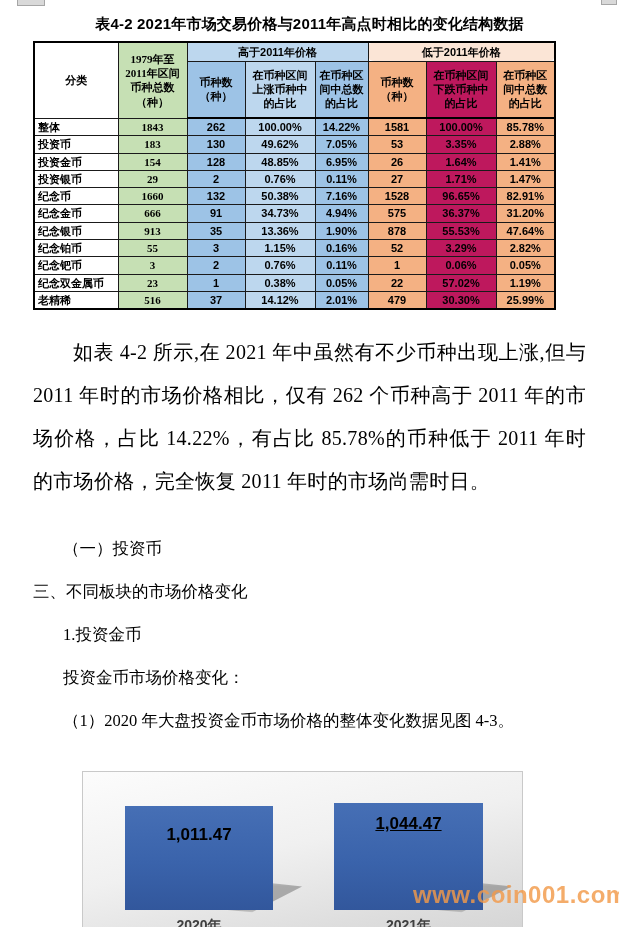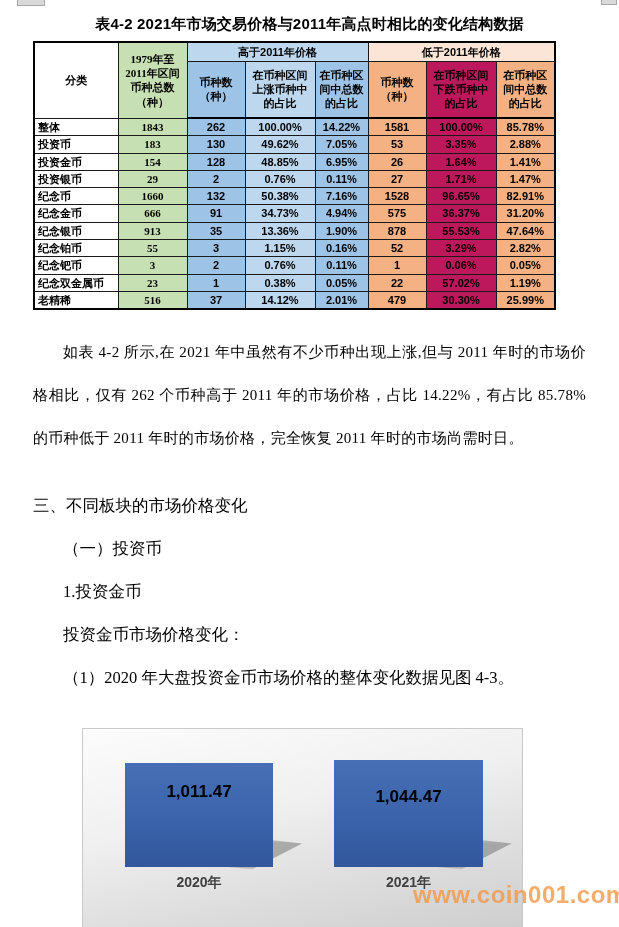--- a/index.html
+++ b/index.html
@@ -42,21 +42,21 @@
   th.h-b-dark, td.c2, td.c4 { background:#9dc3e6; }
   th.h-b-light, td.c3 { background:#bdd7ee; }
   th.h-o-dark, td.c5, td.c7 { background:#f4b183; }
   th.h-o-light, td.c6 { background:#be185d; }
   thead th.tall { height:57px; }
 
   
   .body-text {
     margin:21px 33px 0 33px; width:553px;
     font-family:"Liberation Serif", serif;
-    font-size:15px; line-height:43px; text-align:justify;
+    font-size:20px; line-height:43px; text-align:justify;
     text-indent:2em; letter-spacing:0.3px;
   }
   .sections { margin:24px 33px 0 33px; font-family:"Liberation Serif", serif; font-size:16.5px; }
   .sections .line { line-height:43px; white-space:nowrap; }
   .sections .indent { padding-left:30px; }
 
   
   .chart-box {
     position:relative; margin:29px 0 0 82px; width:441px; height:201px;
     border:1px solid #c9c9c9;
@@ -237,38 +237,38 @@
           <td class="c5">479</td>
           <td class="c6">30.30%</td>
           <td class="c7">25.99%</td>
         </tr>
       </tbody>
   </table>
 
   <p class="body-text">如表 4-2 所示,在 2021 年中虽然有不少币种出现上涨,但与 2011 年时的市场价格相比，仅有 262 个币种高于 2011 年的市场价格，占比 14.22%，有占比 85.78%的币种低于 2011 年时的市场价格，完全恢复 2011 年时的市场尚需时日。</p>
 
   <div class="sections">
+    <div class="line indent">（一）投资币</div>
     <div class="line">三、不同板块的市场价格变化</div>
-    <div class="line indent">（一）投资币</div>
     <div class="line indent">1.投资金币</div>
     <div class="line indent">投资金币市场价格变化：</div>
     <div class="line indent">（1）2020 年大盘投资金币市场价格的整体变化数据见图 4-3。</div>
   </div>
 
   <div class="chart-box">
     <div class="bar-group g0">
       <div class="bar-shadow"></div>
       <div class="bar" style="height: 104px;"></div>
       <div class="bar-label" style="top: 53px;">1,011.47</div>
       <div class="bar-cat">2020年</div>
     </div>
     <div class="bar-group g1">
       <div class="bar-shadow"></div>
       <div class="bar" style="height: 107px;"></div>
-      <div class="bar-label" style="top: 58px;">1,044.47</div>
+      <div class="bar-label" style="top: 42px; text-decoration: underline;">1,044.47</div>
       <div class="bar-cat">2021年</div>
     </div>
 
   </div>
 
   <div class="watermark" style="color: rgb(242, 154, 74);">www.coin001.com</div>
 
 </div>
 
 </body></html>

